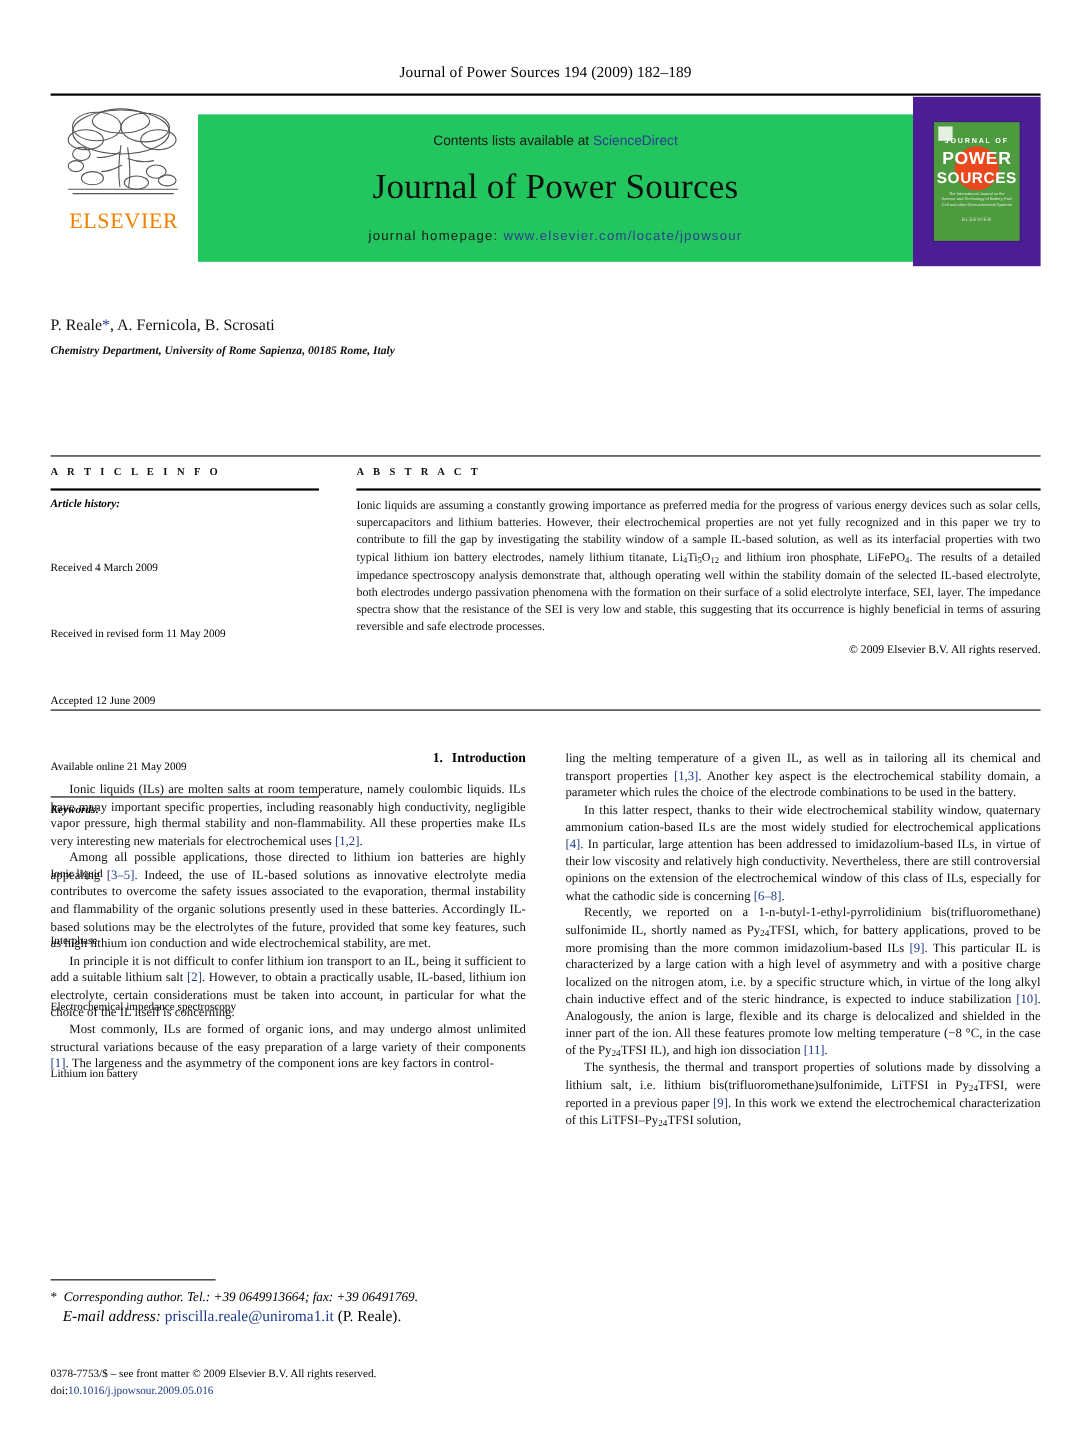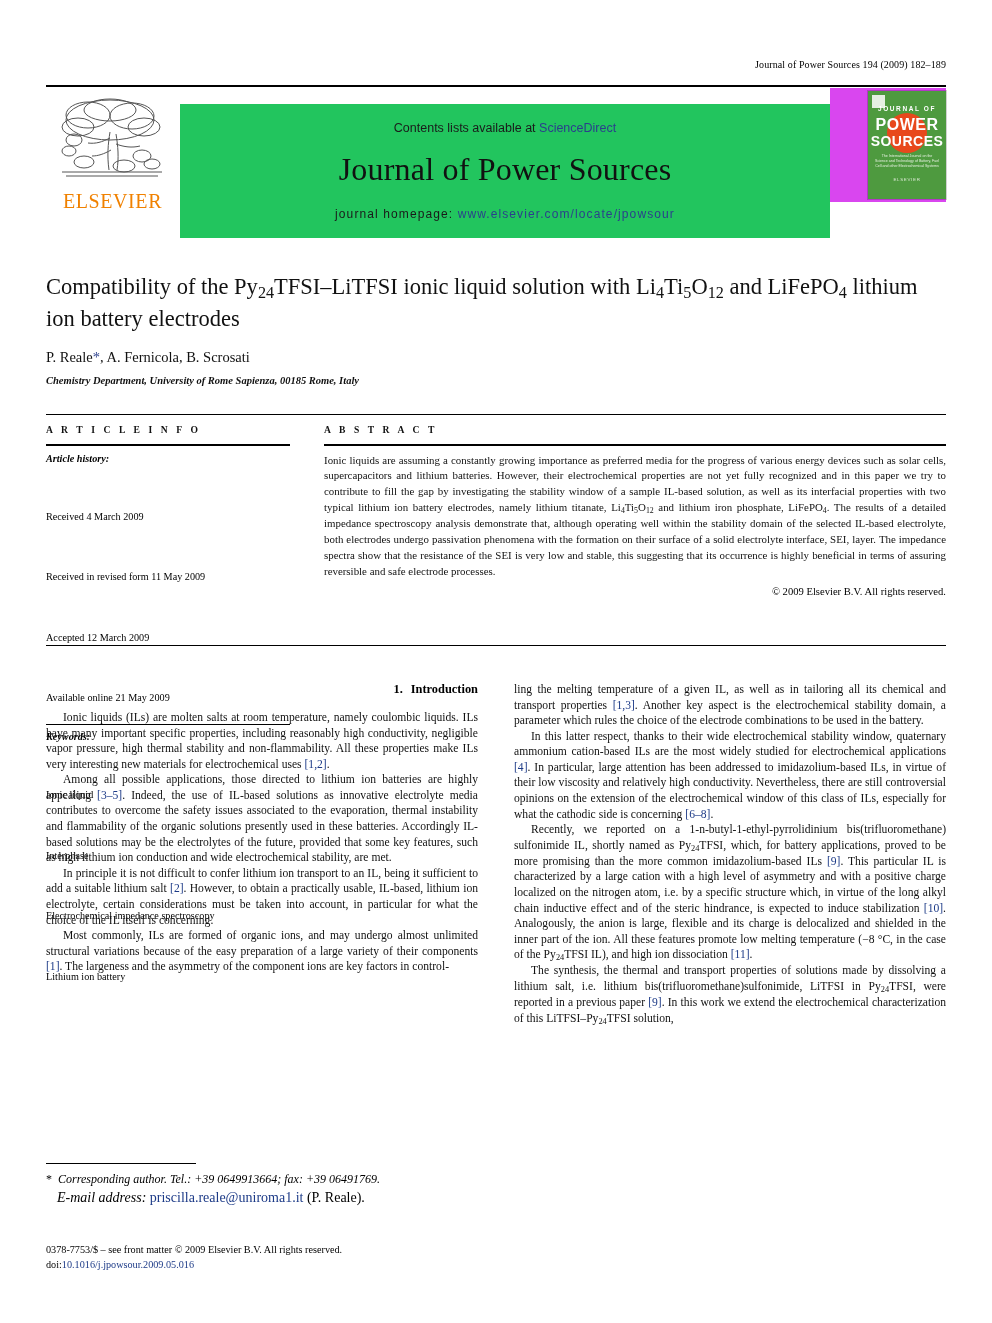--- a/index.html
+++ b/index.html
@@ -22,22 +22,22 @@
     width: 992px;
     height: 1323px;
   }
 
   
   .runninghead {
     position: absolute;
     left: 46px;
     top: 59px;
     width: 900px;
-    text-align: right;
-    font-size: 10px;
+    text-align: center;
+    font-size: 14px;
     font-family: "Liberation Serif", serif;
     letter-spacing: .1px;
   }
 
   
   .masthead {
     position: absolute;
     left: 46px;
     top: 85px;
     width: 900px;
@@ -65,25 +65,25 @@
     width: 650px;
     height: 134px;
     background: #22c55e;
     text-align: center;
   }
   .mast-right {
     position: absolute;
     left: 784px;
     top: 3px;
     width: 116px;
-    height: 114px;
-    background: #d946ef;
+    height: 154px;
+    background: #4c1d95;
     display: flex;
     align-items: center;
-    justify-content: flex-end;
+    justify-content: center;
   }
   .contents-line {
     margin-top: 17px;
     font-size: 12.5px;
     font-family: "Liberation Sans", sans-serif;
     color: #1a1a1a;
   }
   .contents-line .sd {
     color: #2b3f8c;
   }
@@ -355,36 +355,35 @@
         <div class="cover-circle"></div>
         <div class="cover-power">POWER</div>
         <div class="cover-sources">SOURCES</div>
         <div class="cover-sub">The International Journal on the Science and Technology of Battery, Fuel Cell and other Electrochemical Systems</div>
         <div class="cover-foot">ELSEVIER</div>
       </div>
     </div>
   </div>
 
   <div class="title-block">
-    <h1 class="paper-title">Compatibility of the Py<sub>24</sub>TFSI–LiTFSI ionic liquid solution with Li<sub>4</sub>Ti<sub>5</sub>O<sub>12</sub> and LiFePO<sub>4</sub> lithium ion battery electrodes</h1>
     <div class="authors">P. Reale<span class="star">*</span>, A. Fernicola, B. Scrosati</div>
     <div class="affiliation">Chemistry Department, University of Rome Sapienza, 00185 Rome, Italy</div>
   </div>
 
   <div class="rule-top"></div>
 
   <div class="infoabs">
 
     <div class="col-info">
       <div class="sec-head">A R T I C L E   I N F O</div>
       <div class="hr-blk"></div>
       <div class="info-label">Article history:</div>
       <div class="info-line">Received 4 March 2009</div>
       <div class="info-line">Received in revised form 11 May 2009</div>
-      <div class="info-line">Accepted 12 March 2009</div>
+      <div class="info-line">Accepted 12 June 2009</div>
       <div class="info-line">Available online 21 May 2009</div>
       <div class="hr-blk2" style="margin-top:18px;"></div>
       <div class="info-label">Keywords:</div>
       <div class="info-line">Ionic liquid</div>
       <div class="info-line">Interphase</div>
       <div class="info-line">Electrochemical impedance spectroscopy</div>
       <div class="info-line">Lithium ion battery</div>
     </div>
 
     <div class="col-abs">

